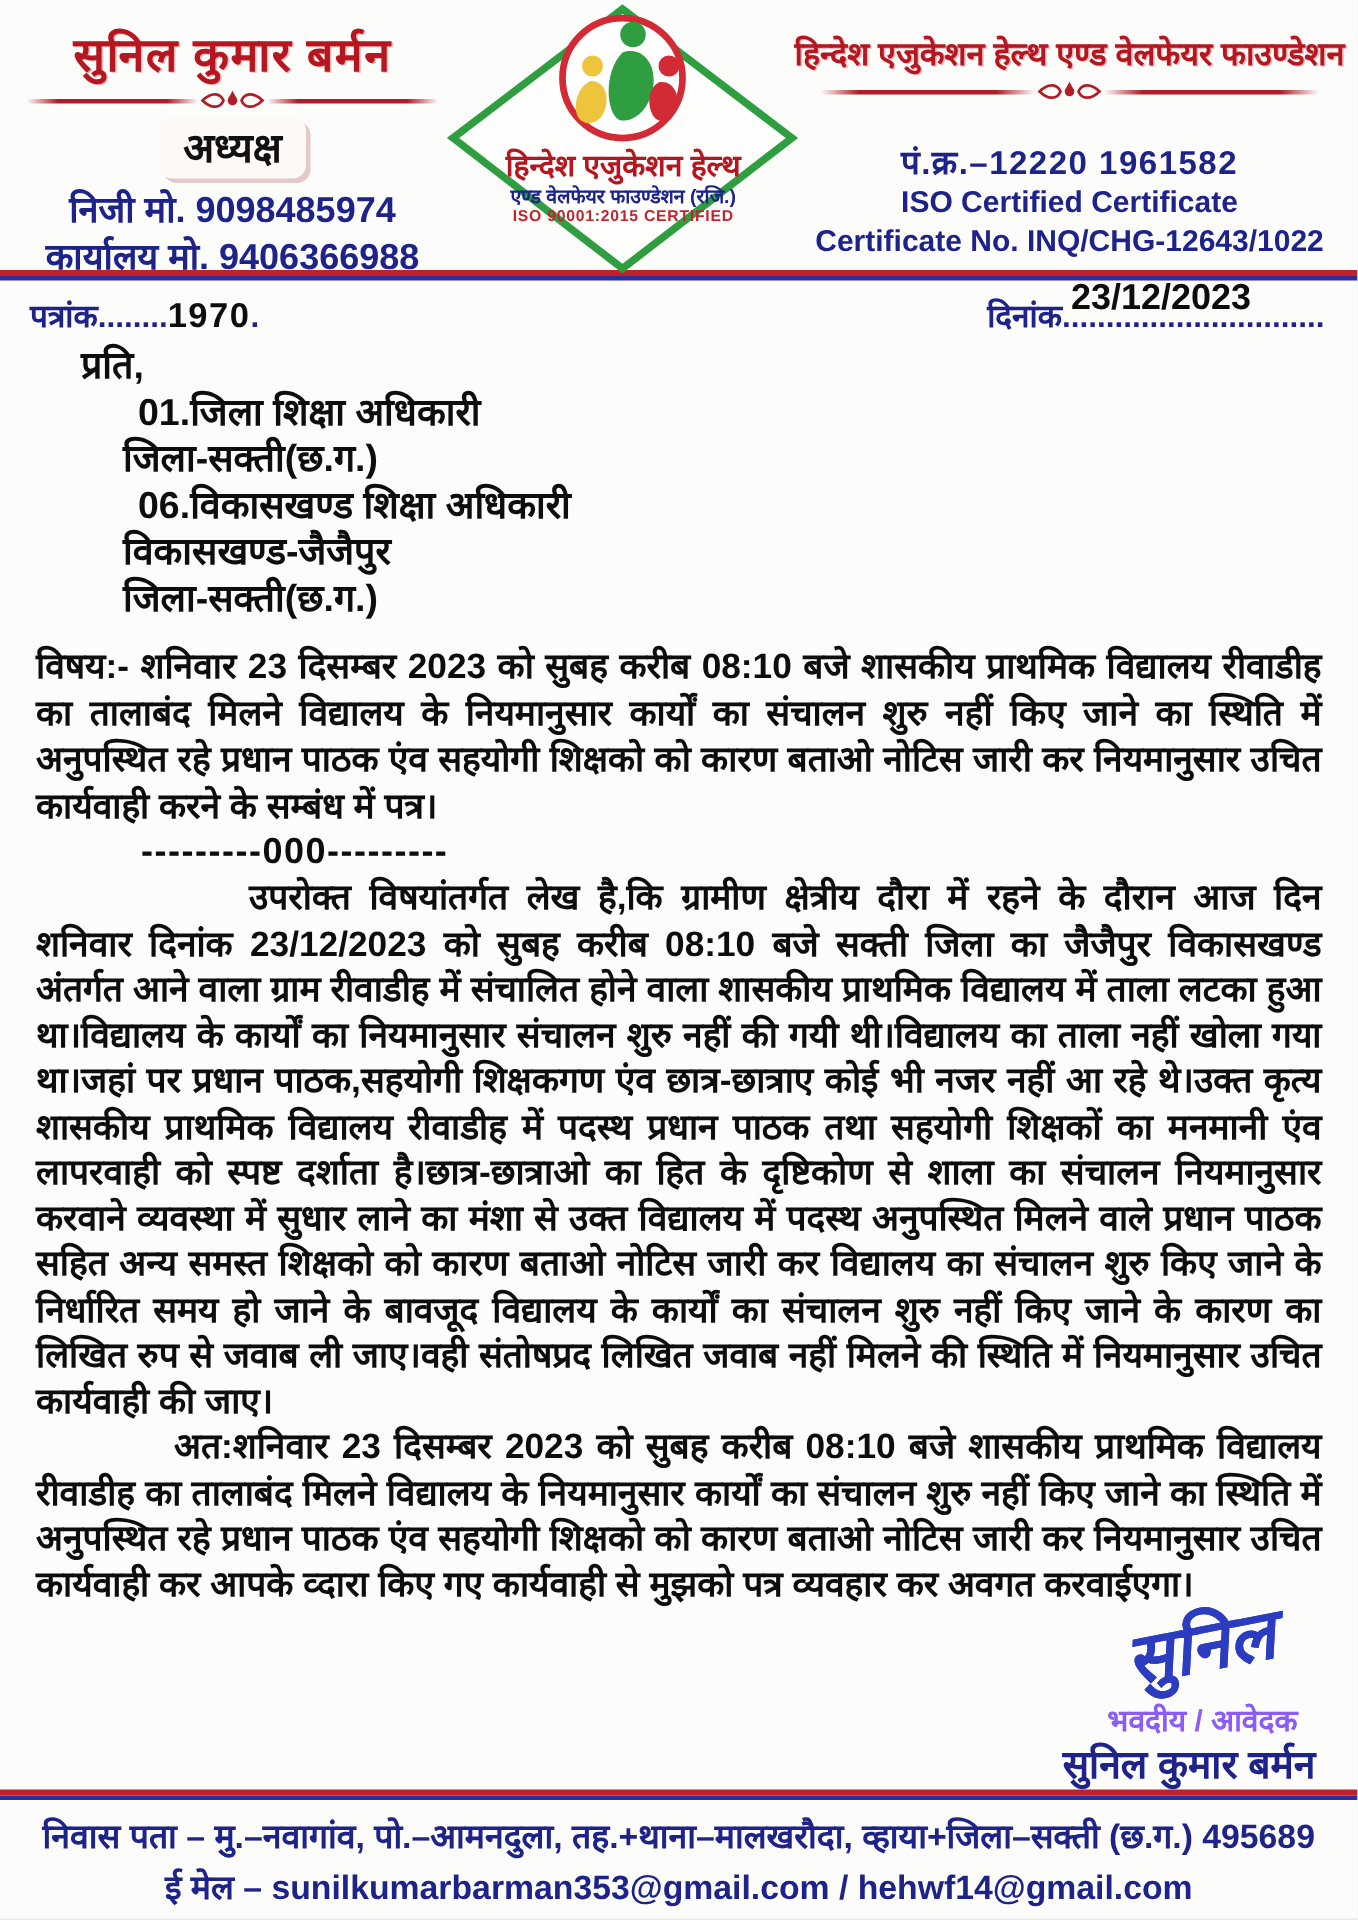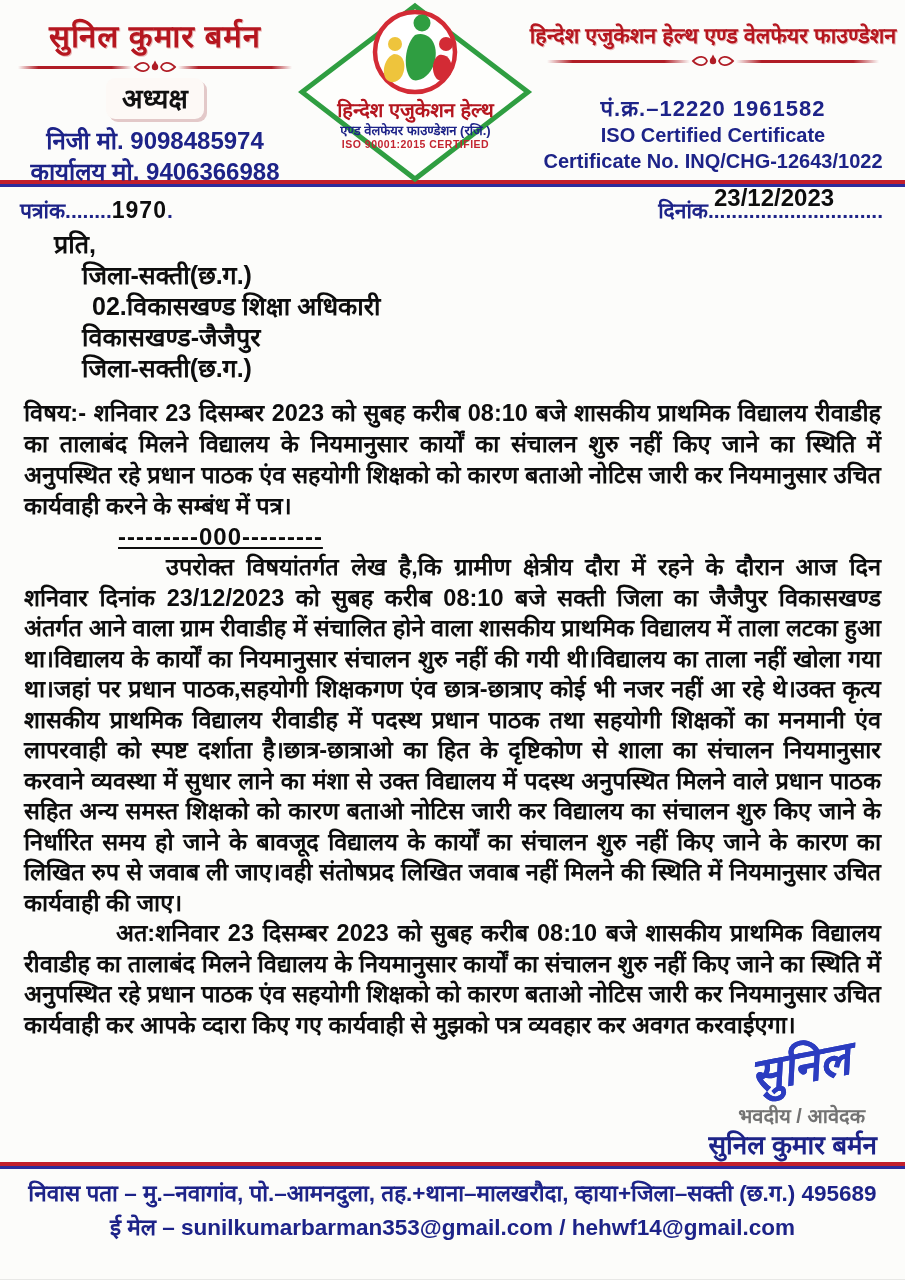--- a/index.html
+++ b/index.html
@@ -44,31 +44,31 @@
   .ref-value { color:#0d0d0d; font-size:23px; letter-spacing:1px; }
   .date-cell { font-size:21px; }
   .date-dots-wrap { position:relative; display:inline-block; }
   .date-value { position:absolute; left:6px; top:-15px; color:#0d0d0d; font-size:24px; white-space:nowrap; }
   
   .recipients { padding:0 0 0 54px; font-size:25px; line-height:31px; }
   .rec-item { padding-left:38px; }
   .rec-sub { padding-left:28px; }
   
   .subject { padding:14px 24px 0 24px; font-size:23.5px; line-height:31px; text-align:justify; }
-  .separator { padding-left:118px; font-size:24px; letter-spacing:1px; line-height:30px;text-decoration:underline; }
+  .separator { padding-left:94px; font-size:24px; letter-spacing:1px; line-height:30px; }
   .body-para { padding:0 24px; font-size:23.5px; line-height:30.5px; text-align:justify; }
   .p1 { text-indent:142px; }
   .p2 { text-indent:92px; }
   
   .sign-block { position:relative; height:122px; }
   .sign-script {
     position:absolute; right:55px; top:-6px; color:#2b3cc0; font-size:46px;
     font-style:italic; transform:rotate(-11deg); text-shadow:0 0 .4px #2b3cc0;
   }
-  .sign-role { position:absolute; right:40px; top:62px; color:#737373; font-size:20px;margin-left:44px; }
+  .sign-role { position:absolute; right:40px; top:62px; color:#8b5cf6; font-size:20px;margin-left:44px; }
   .sign-name { position:absolute; right:28px; top:86px; color:#1d2388; font-size:26px; }
   
   .footer-address { text-align:center; color:#1d2388; font-size:22.5px; padding-top:8px; white-space:nowrap; }
   .footer-email { text-align:center; color:#1d2388; font-size:22.5px; padding-top:3px; white-space:nowrap; }
 </style>
 </head>
 <body>
 
 <div class="page">
 
@@ -145,22 +145,23 @@
     <div class="ref-cell">
       <span class="navy">पत्रांक</span><span class="navy">........</span><span class="ref-value">1970</span><span class="navy">.</span>
     </div>
     <div class="date-cell">
       <span class="navy">दिनांक</span><span class="date-dots-wrap"><span class="date-value">23/12/2023</span><span class="navy">..............................</span></span>
     </div>
   </div>
 
   <div class="recipients">
     <div>प्रति,</div>
+    <div class="rec-item">01.जिला शिक्षा अधिकारी</div>
     <div class="rec-item rec-sub">जिला-सक्ती(छ.ग.)</div>
-    <div class="rec-item">02.विकासखण्ड शिक्षा अधिकारी</div>
+    <div class="rec-item">06.विकासखण्ड शिक्षा अधिकारी</div>
     <div class="rec-item rec-sub">विकासखण्ड-जैजैपुर</div>
     <div class="rec-item rec-sub">जिला-सक्ती(छ.ग.)</div>
   </div>
 
   <p class="subject">विषय:- शनिवार 23 दिसम्बर 2023 को सुबह करीब 08:10 बजे शासकीय प्राथमिक विद्यालय रीवाडीह का तालाबंद मिलने विद्यालय के नियमानुसार कार्यों का संचालन शुरु नहीं किए जाने का स्थिति में अनुपस्थित रहे प्रधान पाठक एंव सहयोगी शिक्षको को कारण बताओ नोटिस जारी कर नियमानुसार उचित कार्यवाही करने के सम्बंध में पत्र।</p>
   <div class="separator">---------000---------</div>
 
   <p class="body-para p1">उपरोक्त विषयांतर्गत लेख है,कि ग्रामीण क्षेत्रीय दौरा में रहने के दौरान आज दिन शनिवार दिनांक 23/12/2023 को सुबह करीब 08:10 बजे सक्ती जिला का जैजैपुर विकासखण्ड अंतर्गत आने वाला ग्राम रीवाडीह में संचालित होने वाला शासकीय प्राथमिक विद्यालय में ताला लटका हुआ था।विद्यालय के कार्यों का नियमानुसार संचालन शुरु नहीं की गयी थी।विद्यालय का ताला नहीं खोला गया था।जहां पर प्रधान पाठक,सहयोगी शिक्षकगण एंव छात्र-छात्राए कोई भी नजर नहीं आ रहे थे।उक्त कृत्य शासकीय प्राथमिक विद्यालय रीवाडीह में पदस्थ प्रधान पाठक तथा सहयोगी शिक्षकों का मनमानी एंव लापरवाही को स्पष्ट दर्शाता है।छात्र-छात्राओ का हित के दृष्टिकोण से शाला का संचालन नियमानुसार करवाने व्यवस्था में सुधार लाने का मंशा से उक्त विद्यालय में पदस्थ अनुपस्थित मिलने वाले प्रधान पाठक सहित अन्य समस्त शिक्षको को कारण बताओ नोटिस जारी कर विद्यालय का संचालन शुरु किए जाने के निर्धारित समय हो जाने के बावजूद विद्यालय के कार्यों का संचालन शुरु नहीं किए जाने के कारण का लिखित रुप से जवाब ली जाए।वही संतोषप्रद लिखित जवाब नहीं मिलने की स्थिति में नियमानुसार उचित कार्यवाही की जाए।</p>
   <p class="body-para p2">अत:शनिवार 23 दिसम्बर 2023 को सुबह करीब 08:10 बजे शासकीय प्राथमिक विद्यालय रीवाडीह का तालाबंद मिलने विद्यालय के नियमानुसार कार्यों का संचालन शुरु नहीं किए जाने का स्थिति में अनुपस्थित रहे प्रधान पाठक एंव सहयोगी शिक्षको को कारण बताओ नोटिस जारी कर नियमानुसार उचित कार्यवाही कर आपके व्दारा किए गए कार्यवाही से मुझको पत्र व्यवहार कर अवगत करवाईएगा।</p>
 

